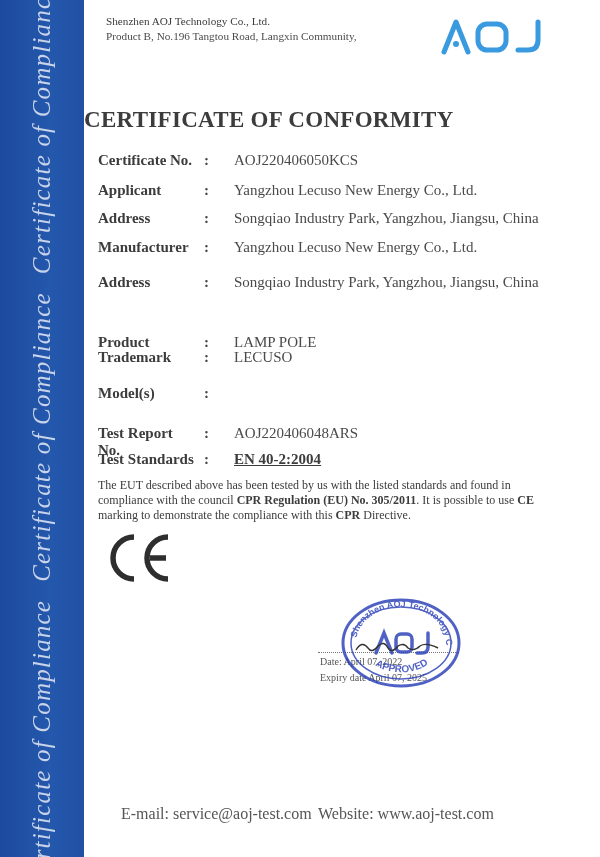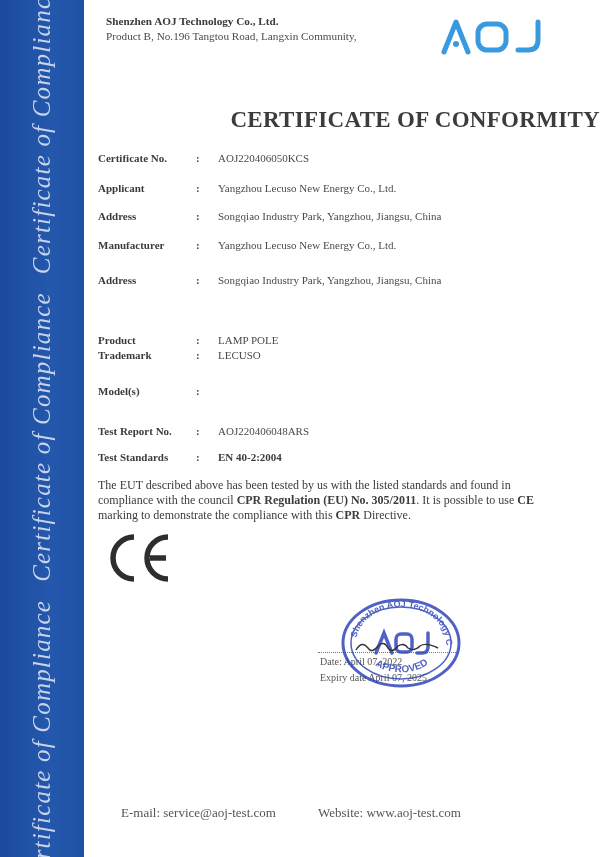--- a/index.html
+++ b/index.html
@@ -14,46 +14,46 @@
     .side-text {
       position: absolute; left: 42px; top: 428px;
       transform: translate(-50%, -50%) rotate(-90deg);
       white-space: nowrap;
       font-family: "Liberation Serif", serif; font-style: italic;
       font-size: 25px; letter-spacing: 1.2px; color: #c9d3ea;
     }
     .side-text span { margin-right: 18px; }
 
     .header { position: absolute; left: 106px; top: 14px; font-size: 11.2px; line-height: 14.5px; color: #4a4a4a; }
-    .header .company { font-weight: bold; color: #3a3a3a; }
+    .header .company { font-weight: normal; color: #3a3a3a; }
     .logo { position: absolute; left: 440px; top: 16px; width: 104px; height: 40px; }
 
     .title {
-      position: absolute; left: 84px; right: 0; top: 107px; text-align: right;
+      position: absolute; left: 84px; right: 0; top: 107px; text-align: left;
       font-family: "Liberation Serif", serif; font-weight: bold; font-size: 23px;
       letter-spacing: 0.3px; color: #3c3c3c;
     }
 
-    .field { position: absolute; left: 98px; font-size: 11px; color: #444; display: flex; }
+    .field { position: absolute; left: 98px; font-size: 15px; color: #444; display: flex; gap: 8px; }
     .field .label { width: 98px; font-weight: bold; color: #3c3c3c; }
     .field .colon { width: 22px; font-weight: bold; }
     .field .value { color: #4a4a4a; }
-    .field .value.bold { font-weight: bold; color: #3c3c3c; }
+    .field .value.bold { font-weight: bold; color: #3c3c3c; text-decoration: underline; }
 
     .statement { position: absolute; left: 98px; top: 478px; width: 460px; font-size: 12px; line-height: 15px; color: #3c3c3c; }
     .statement b { font-weight: bold; }
 
     .ce-mark { position: absolute; left: 104px; top: 533px; width: 68px; height: 50px; }
 
     .stamp { position: absolute; left: 340px; top: 597px; width: 122px; height: 92px; }
     .signature { position: absolute; left: 354px; top: 636px; width: 86px; height: 22px; }
     .sig-line { position: absolute; left: 318px; top: 652px; width: 140px; border-top: 1px dotted #777; }
     .sign-block { position: absolute; left: 320px; top: 654px; font-size: 10px; line-height: 15.5px; color: #555; }
 
-    .footer { position: absolute; top: 805px; font-size: 13px; color: #555; }
+    .footer { position: absolute; top: 805px; font-size: 16px; color: #555; }
     .footer.email { left: 121px; }
     .footer.website { left: 318px; }
   </style>
 </head>
 <body>
 
 <div class="side-band">
   <div class="side-text">
     <span>Certificate of Compliance</span><span>Certificate of Compliance</span><span>Certificate of Compliance</span>
   </div>

